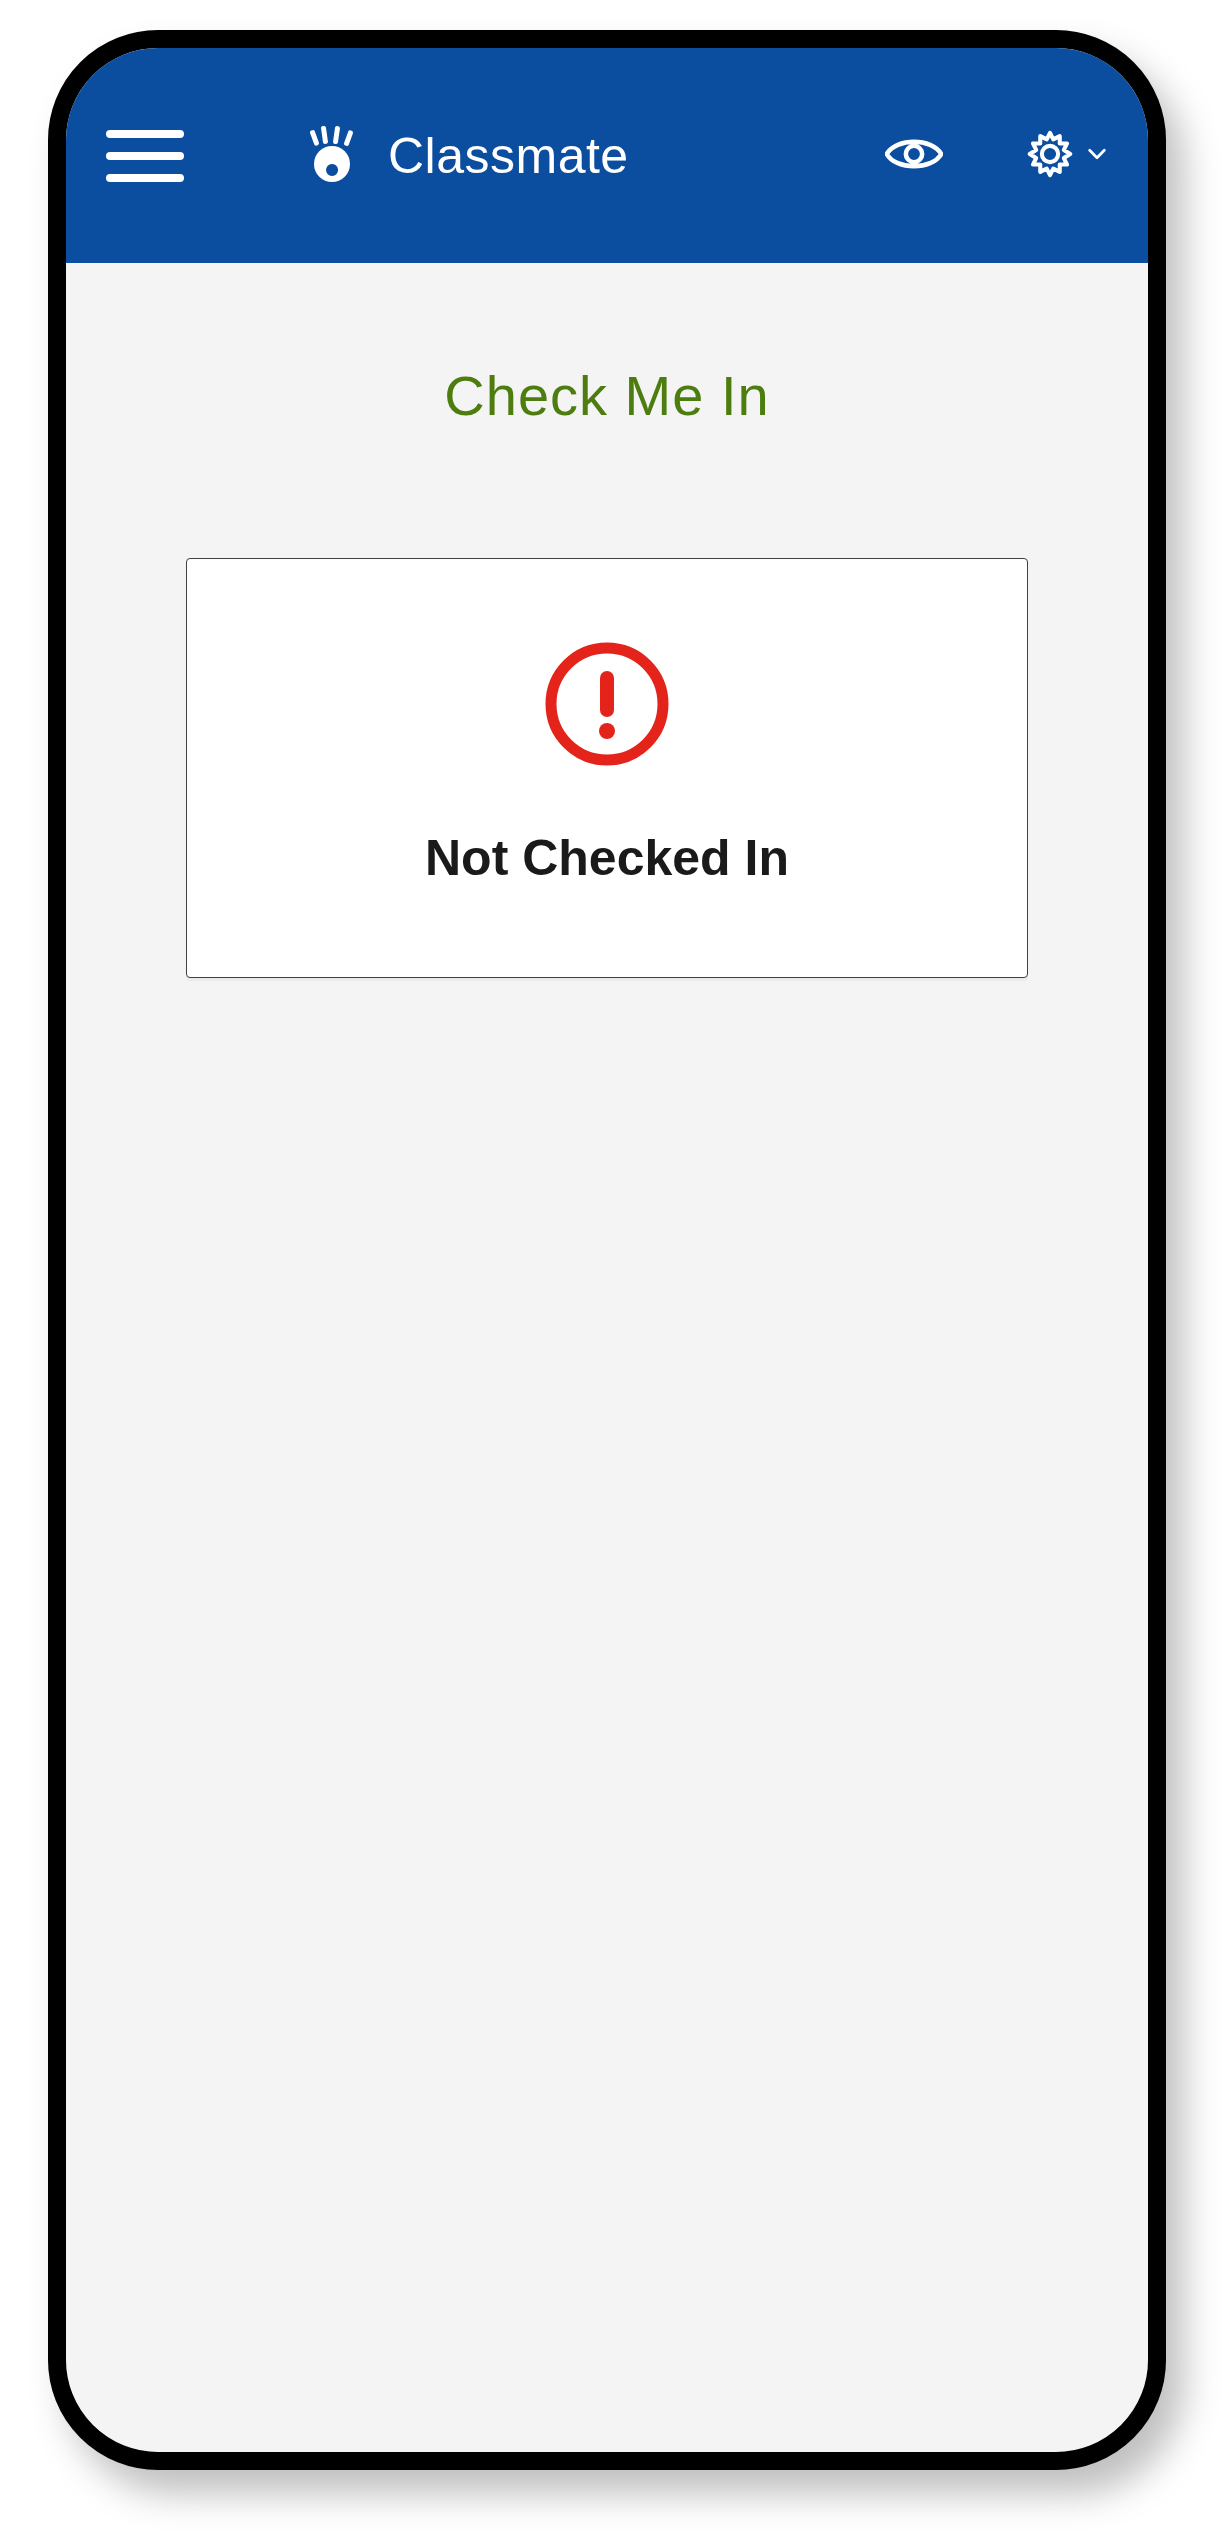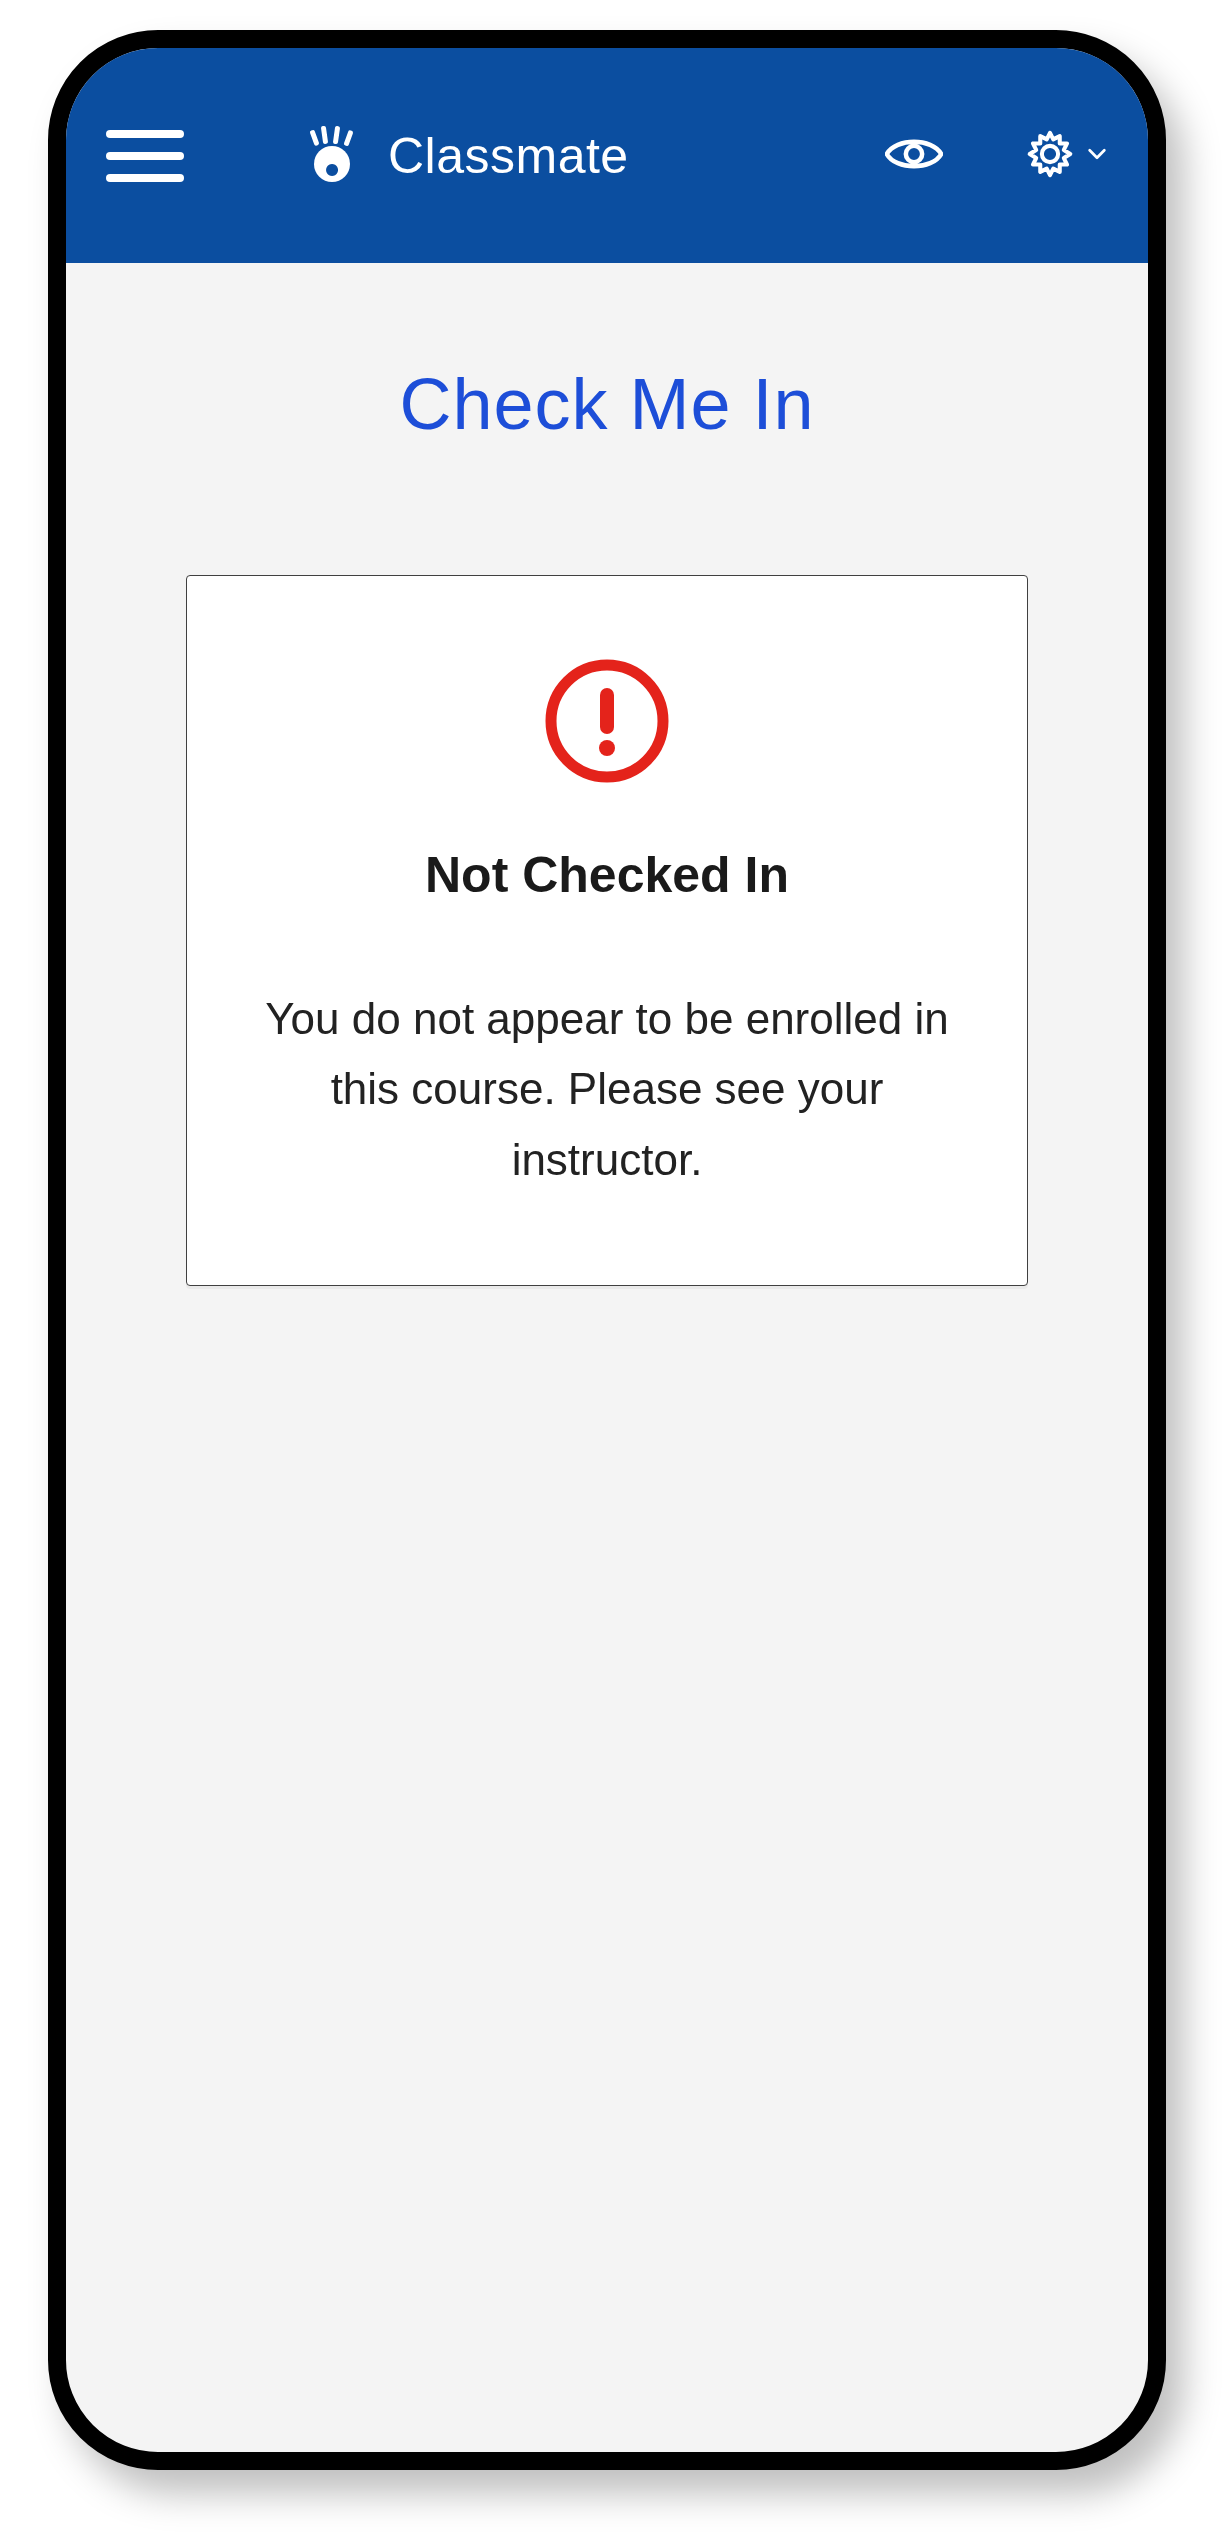--- a/index.html
+++ b/index.html
@@ -90,23 +90,23 @@
     gap: 10px;
     cursor: pointer;
   }
   .content {
     padding: 100px 120px 0 120px;
     display: flex;
     flex-direction: column;
     align-items: center;
   }
   .page-title {
-    font-size: 72px;
+    font-size: 56px;
     font-weight: 300;
-    color: #1d4ed8;
+    color: #4d7c0f;
     text-align: center;
     letter-spacing: 1px;
   }
   .card {
     margin-top: 130px;
     width: 100%;
     background: #ffffff;
     border: 1px solid #404040;
     border-radius: 4px;
     padding: 80px 50px 90px 50px;
@@ -197,18 +197,17 @@
 
       <div class="card">
         <div class="alert-icon-wrap">
           <svg viewBox="0 0 130 130" width="130" height="130">
             <circle cx="65" cy="65" r="56" fill="none" stroke="#e4231b" stroke-width="11"></circle>
             <rect x="58" y="32" width="14" height="46" rx="7" fill="#e4231b"></rect>
             <circle cx="65" cy="92" r="8" fill="#e4231b"></circle>
           </svg>
         </div>
         <div class="card-heading">Not Checked In</div>
-        <div class="card-message">You do not appear to be enrolled in this course. Please see your instructor.</div>
       </div>
     </div>
 
   </div>
 </div>
 
 </body></html>

